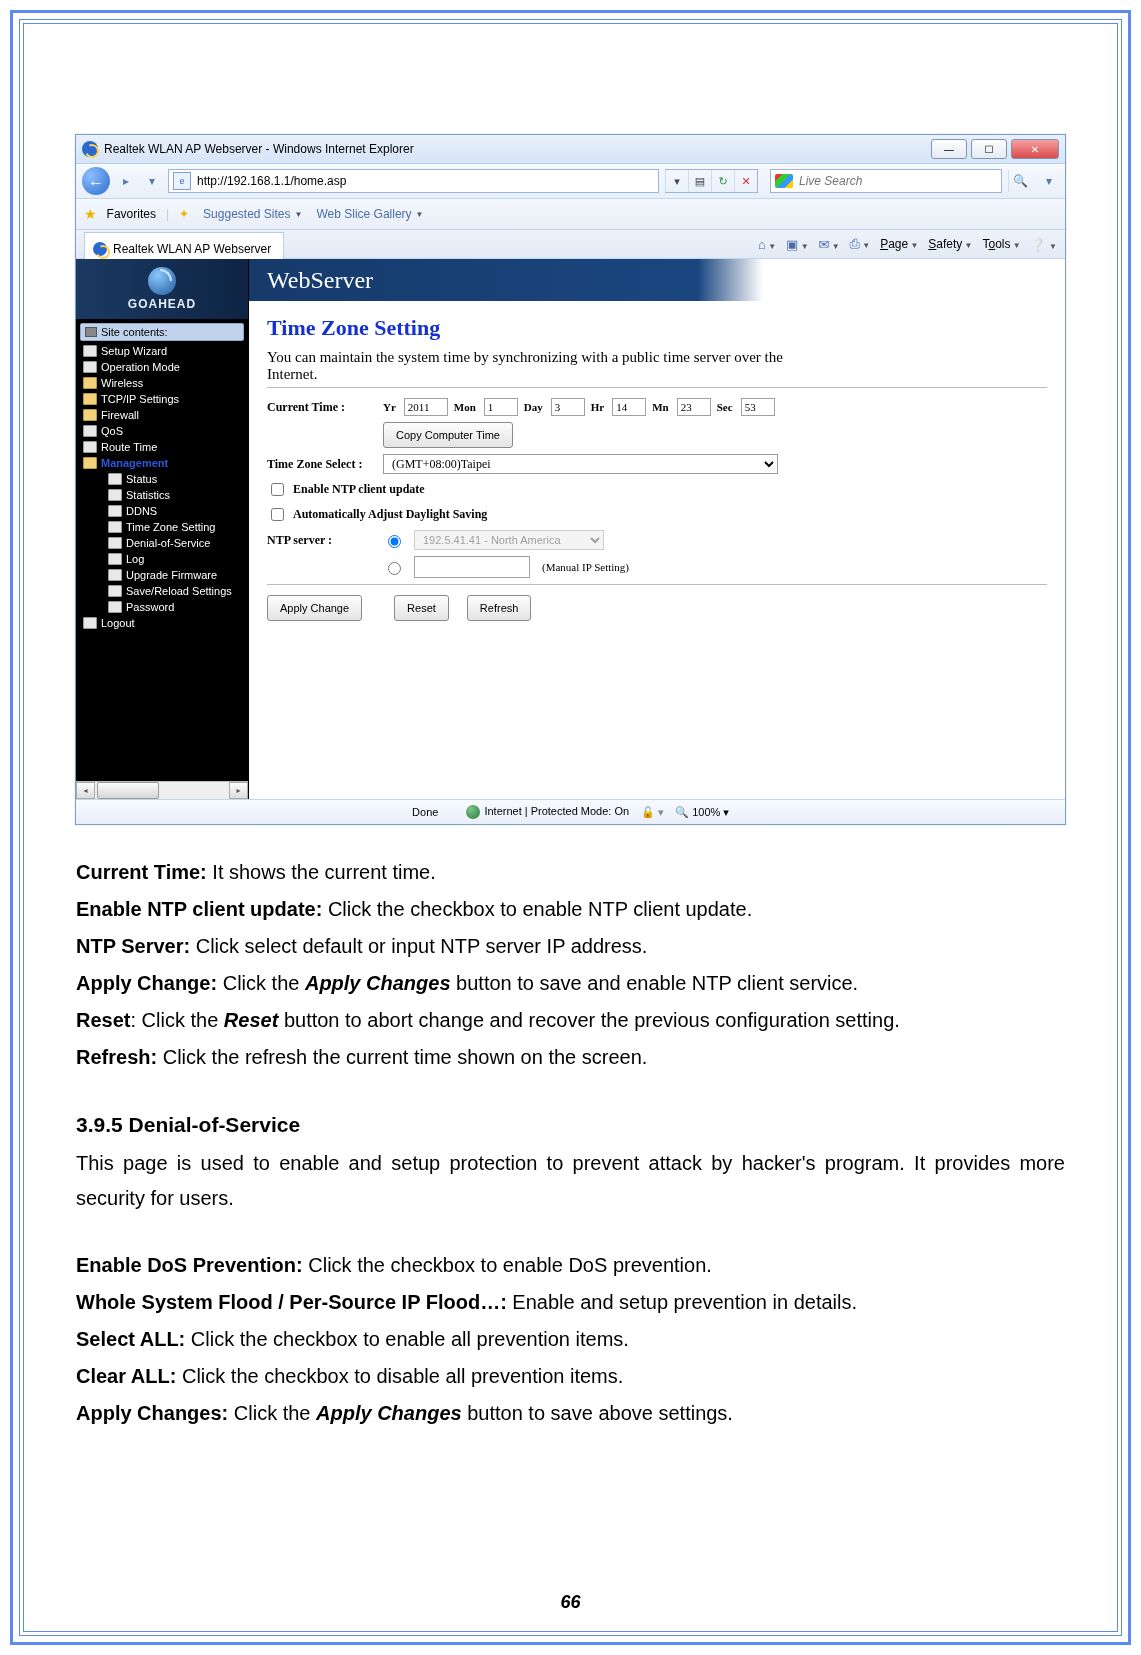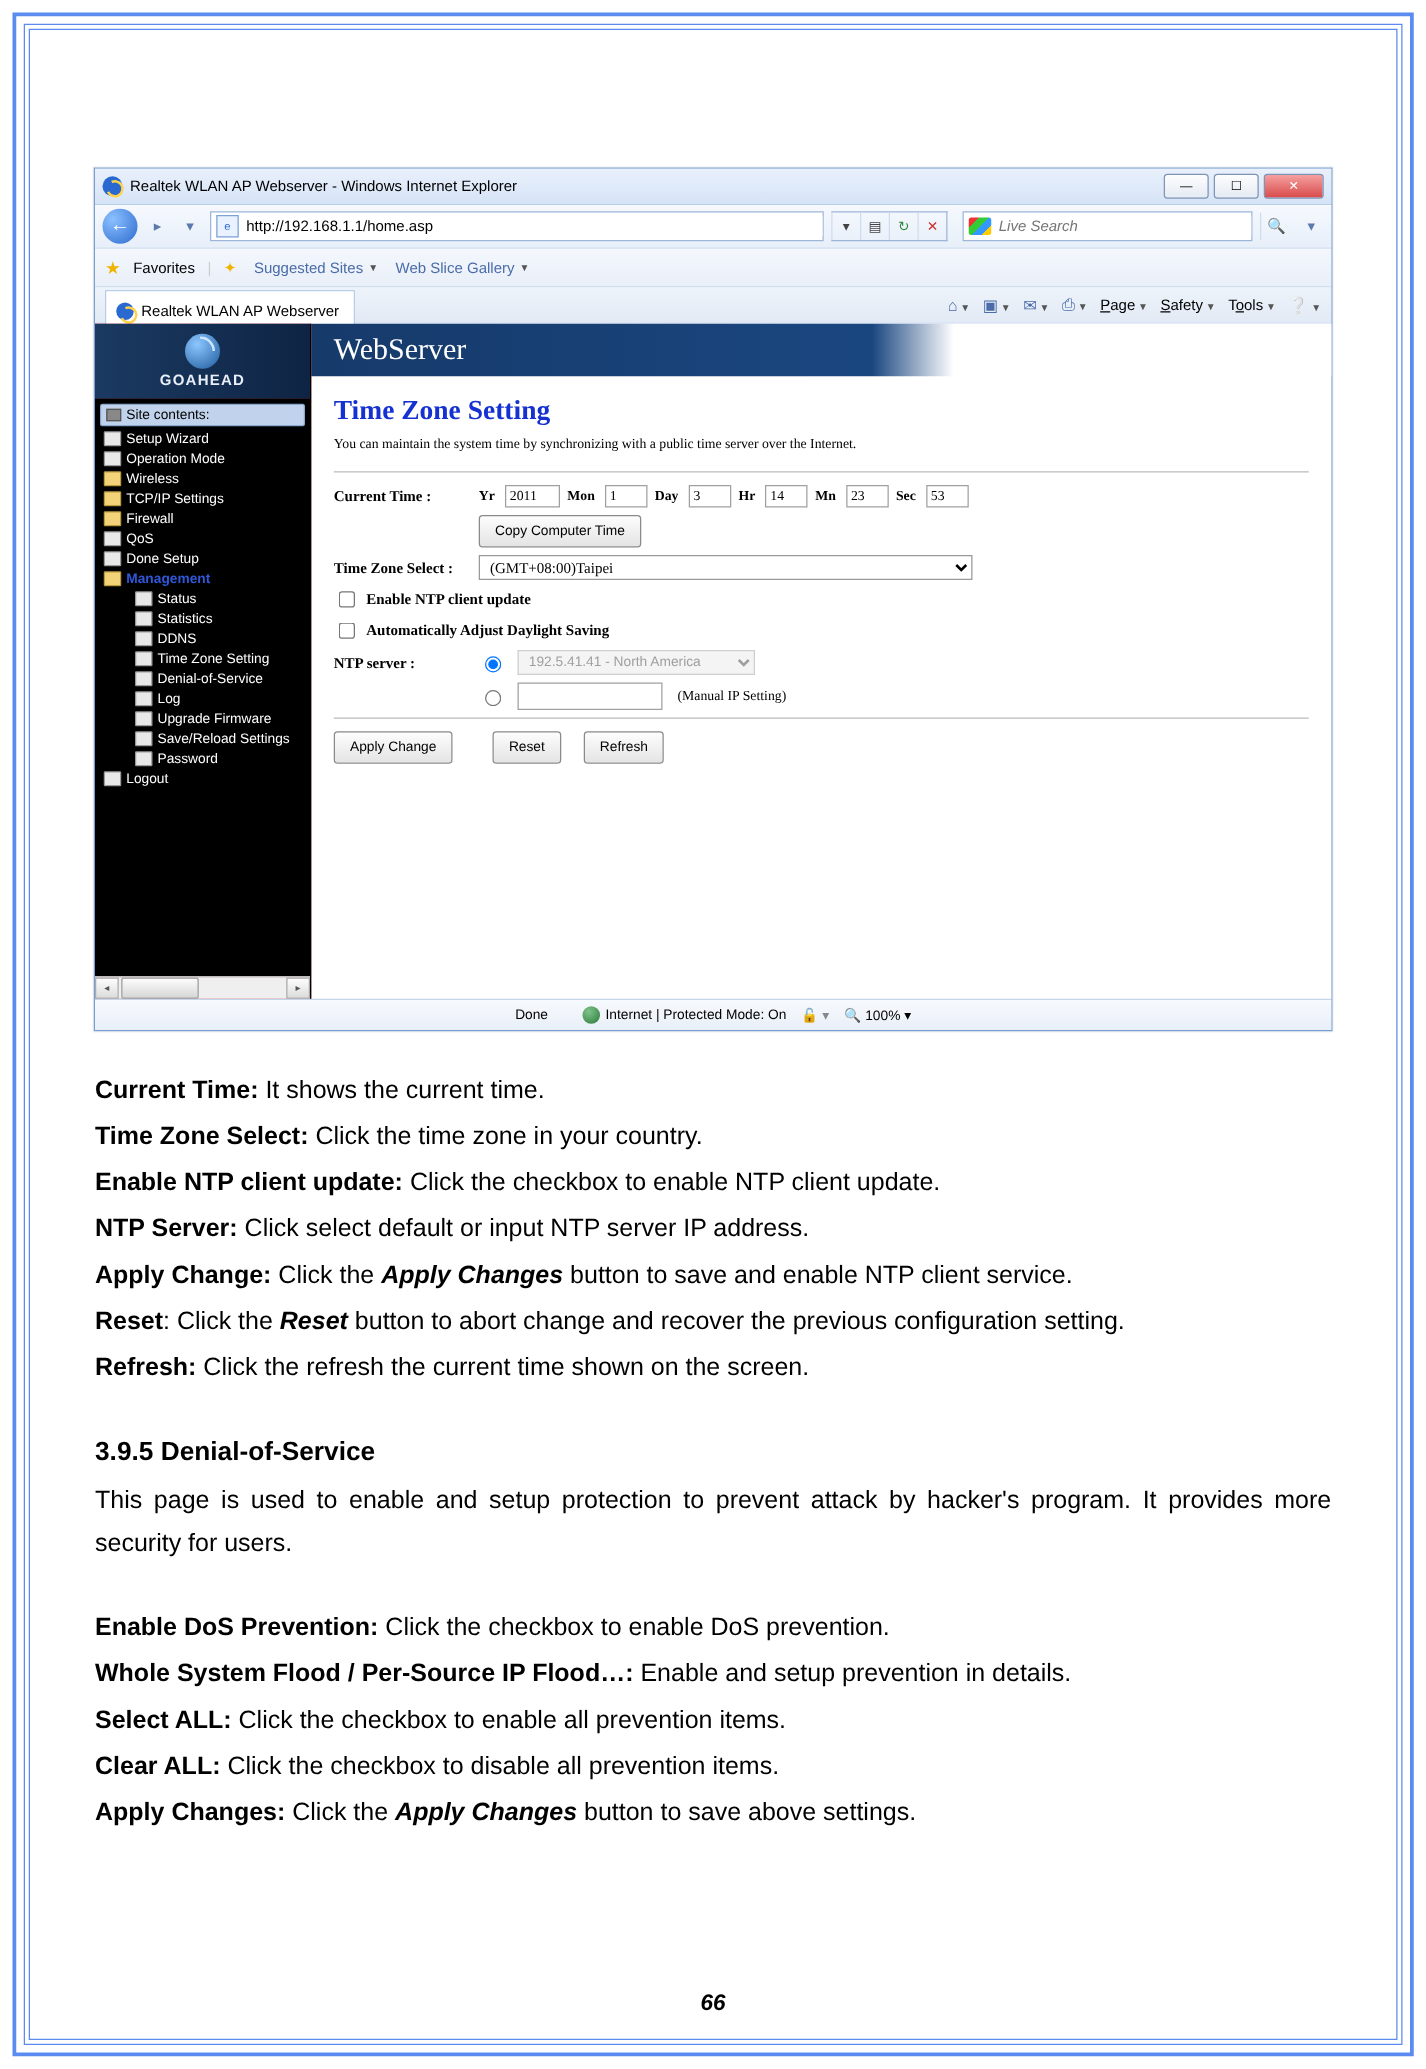--- a/index.html
+++ b/index.html
@@ -101,21 +101,21 @@
 
   .main { flex:1; display:flex; flex-direction:column; }
   .banner {
     height:42px;
     background:linear-gradient(to right, #163a6a 0%, #1a4680 55%, #fff 63%);
     color:#fff; font-family:Georgia, "Times New Roman", serif;
     font-size:24px; padding-left:18px; display:flex; align-items:center;
   }
   .mainbody { padding:8px 18px; color:#000; font-size:12px; font-family:"Times New Roman", serif; }
   .page-title { color:#1531d1; font-family:"Times New Roman", serif; font-weight:bold; font-size:22px; margin:6px 0 8px 0; }
-  .page-desc { font-size:11px; margin-bottom:16px; max-width:520px; }
+  .page-desc { font-size:15px; margin-bottom:4px; max-width:520px; }
   .hr { border:none; border-top:1px solid #bbb; margin:4px 0 10px 0; }
   .formrow { display:flex; align-items:center; gap:6px; margin:6px 0; font-size:12px; }
   .lbl { font-weight:bold; width:110px; font-size:12px; }
   .tiny { width:34px; height:18px; border:1px solid #a0a0a0; font-size:11px; padding:0 3px; box-sizing:border-box; font-family:inherit; }
   .yr { width:44px; }
   .sublbl { font-weight:bold; font-size:11px; margin-right:2px; }
   .btn { background:linear-gradient(#fdfdfd,#e4e4e4); border:1px solid #8a8a8a; border-radius:3px; height:26px; padding:0 12px; font-size:11px; font-family:"Segoe UI",sans-serif; cursor:default; }
   .tzselect { width:395px; height:20px; border:1px solid #999; font-size:12px; padding:0 4px; background:#fff; font-family:inherit; }
   .chk { width:13px; height:13px; }
   .ntpselect { width:190px; height:20px; border:1px solid #bbb; background:#f0f0f0; color:#777; font-size:11px; padding:0 4px; margin-left:4px; }
@@ -256,21 +256,21 @@
         <div class="tree-row ind1">
                     <span class="foldico"></span>
                     <span>Firewall</span>
                   </div>
         <div class="tree-row ind1">
                     <span class="pageico"></span>
                     <span>QoS</span>
                   </div>
         <div class="tree-row ind1">
                     <span class="pageico"></span>
-                    <span>Done Setup</span>
+                    <span>Route Time</span>
                   </div>
         <div class="tree-row ind1 mgmt">
                     <span class="foldico"></span>
                     <span>Management</span>
                   </div>
         <div class="tree-row ind2">
                     <span class="pageico"></span>
                     <span>Status</span>
                   </div>
         <div class="tree-row ind2">
@@ -384,21 +384,20 @@
     <div class="status-right">
       <span><span class="earth"></span><span>Internet | Protected Mode: On</span></span>
       <span style="color:#888">🔓 ▾</span>
       <span>🔍 <span>100%</span> ▾</span>
     </div>
   </div>
 </div>
 
 <div class="doc">
   <p><b>Current Time:</b><span> It shows the current time.</span></p>
-  <p><b>Time Zone Select:</b><span> Click the time zone in your country.</span></p>
   <p><b>Enable NTP client update:</b><span> Click the checkbox to enable NTP client update.</span></p>
   <p><b>NTP Server:</b><span> Click select default or input NTP server IP address.</span></p>
   <p><b>Apply Change:</b><span> Click the </span><span class="bi">Apply Changes</span><span> button to save and enable NTP client service.</span></p>
   <p><b>Reset</b><span>: Click the </span><span class="bi">Reset</span><span> button to abort change and recover the previous configuration setting.</span></p>
   <p><b>Refresh:</b><span> Click the refresh the current time shown on the screen.</span></p>
 
   <div class="gap"></div>
   <p class="section-head">3.9.5  Denial-of-Service</p>
   <p>This page is used to enable and setup protection to prevent attack by hacker's program. It provides more security for users.</p>
   <div class="gap"></div>

